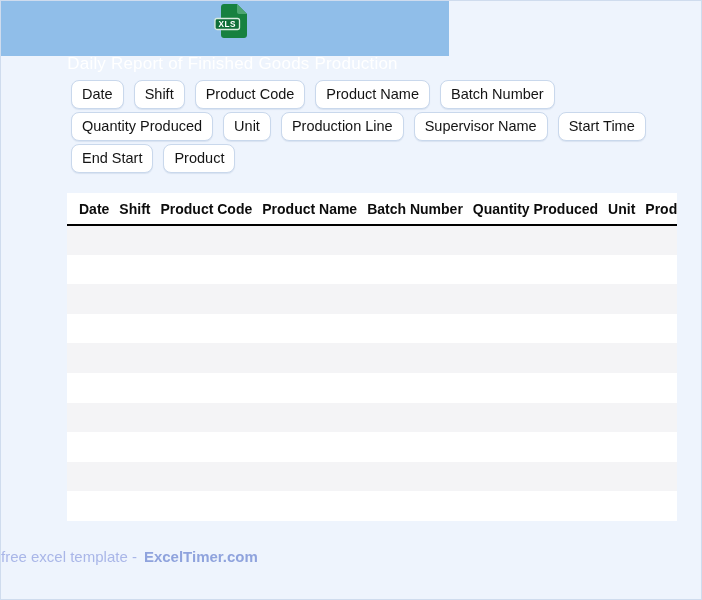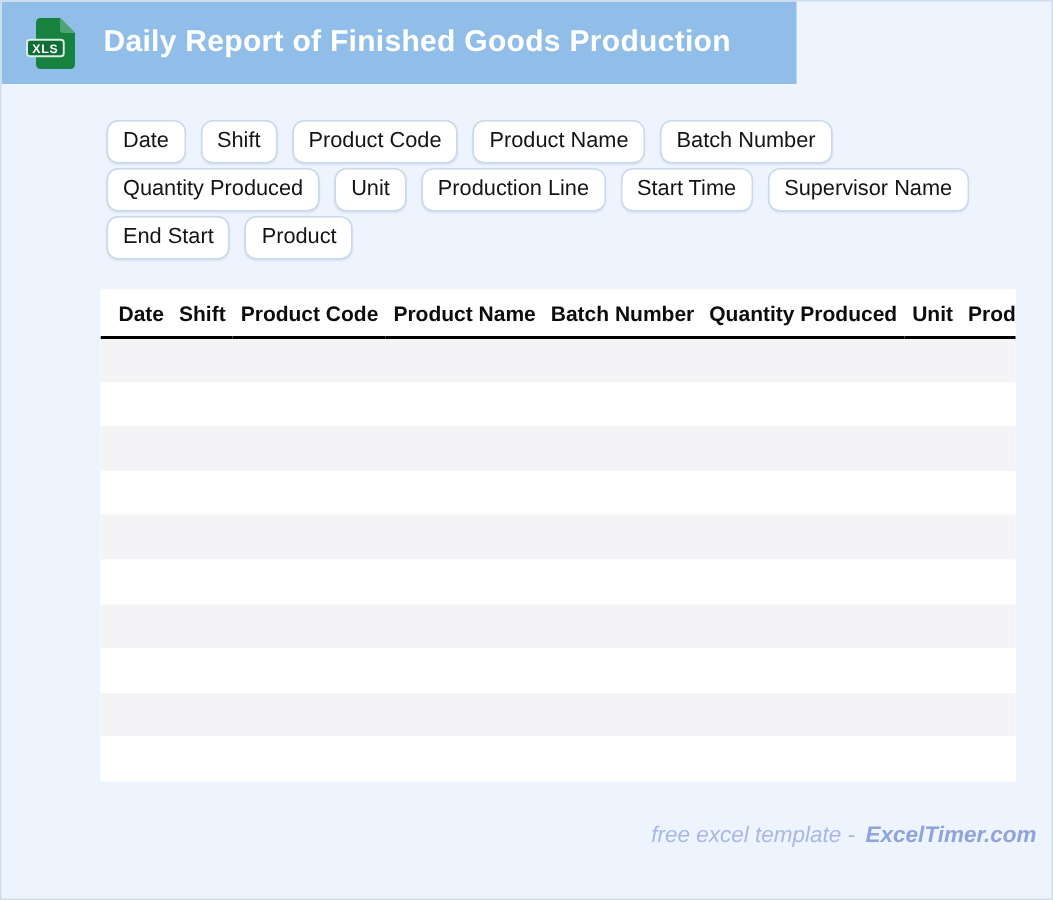--- a/index.html
+++ b/index.html
@@ -7,32 +7,33 @@
   body {
     font-family: "Liberation Sans", sans-serif;
     background: #eef4fd;
     border: 1px solid #cfdcee;
     overflow: hidden;
     position: relative;
   }
 
   
   .header-bar {
-    width: 530px;
+    width: 448px;
     height: 55px;
     background: #90bee9;
     display: flex;
     align-items: center;
     padding-left: 15px;
     gap: 13px;
+    flex-direction: column;
   }
   .header-title {
     color: #ffffff;
-    font-size: 20px;
-    font-weight: 700;
+    font-size: 17px;
+    font-weight: 400;
     letter-spacing: 0.2px;
     white-space: nowrap;
   }
   .file-icon { width: 40px; height: 40px; display: block; }
 
   
   .chips {
     margin: 24px 8px 0 70px;
     max-width: 622px;
     display: flex;
@@ -74,24 +75,22 @@
   }
   thead th:first-child { padding-left: 12px; }
   tbody tr { height: 29.6px; }
   tbody tr:nth-child(odd) { background: #f4f4f6; }
   tbody tr:nth-child(even) { background: #ffffff; }
   tbody td { padding: 0; }
 
   
   .page-footer {
     margin: 27px 10px 0 0;
-    text-align: right;
     font-size: 15px;
     color: #a9b6e8;
-    font-style: italic;
   }
   .footer-brand {
     font-weight: bold;
     color: #8fa3dd;
     margin-left: 7px;
     text-decoration: none;
     cursor: pointer;
   }
 </style>
 </head>
@@ -111,22 +110,22 @@
 
 <div class="chips">
     <span class="chip">Date</span>
     <span class="chip">Shift</span>
     <span class="chip">Product Code</span>
     <span class="chip">Product Name</span>
     <span class="chip">Batch Number</span>
     <span class="chip">Quantity Produced</span>
     <span class="chip">Unit</span>
     <span class="chip">Production Line</span>
+    <span class="chip">Supervisor Name</span>
     <span class="chip">Start Time</span>
-    <span class="chip">Supervisor Name</span>
     <span class="chip">End Start</span>
     <span class="chip">Product</span>
   </div>
 
 <div class="table-wrap">
   <table>
     <thead>
       <tr id="header-row">
           <th>Date</th>
           <th>Shift</th>

